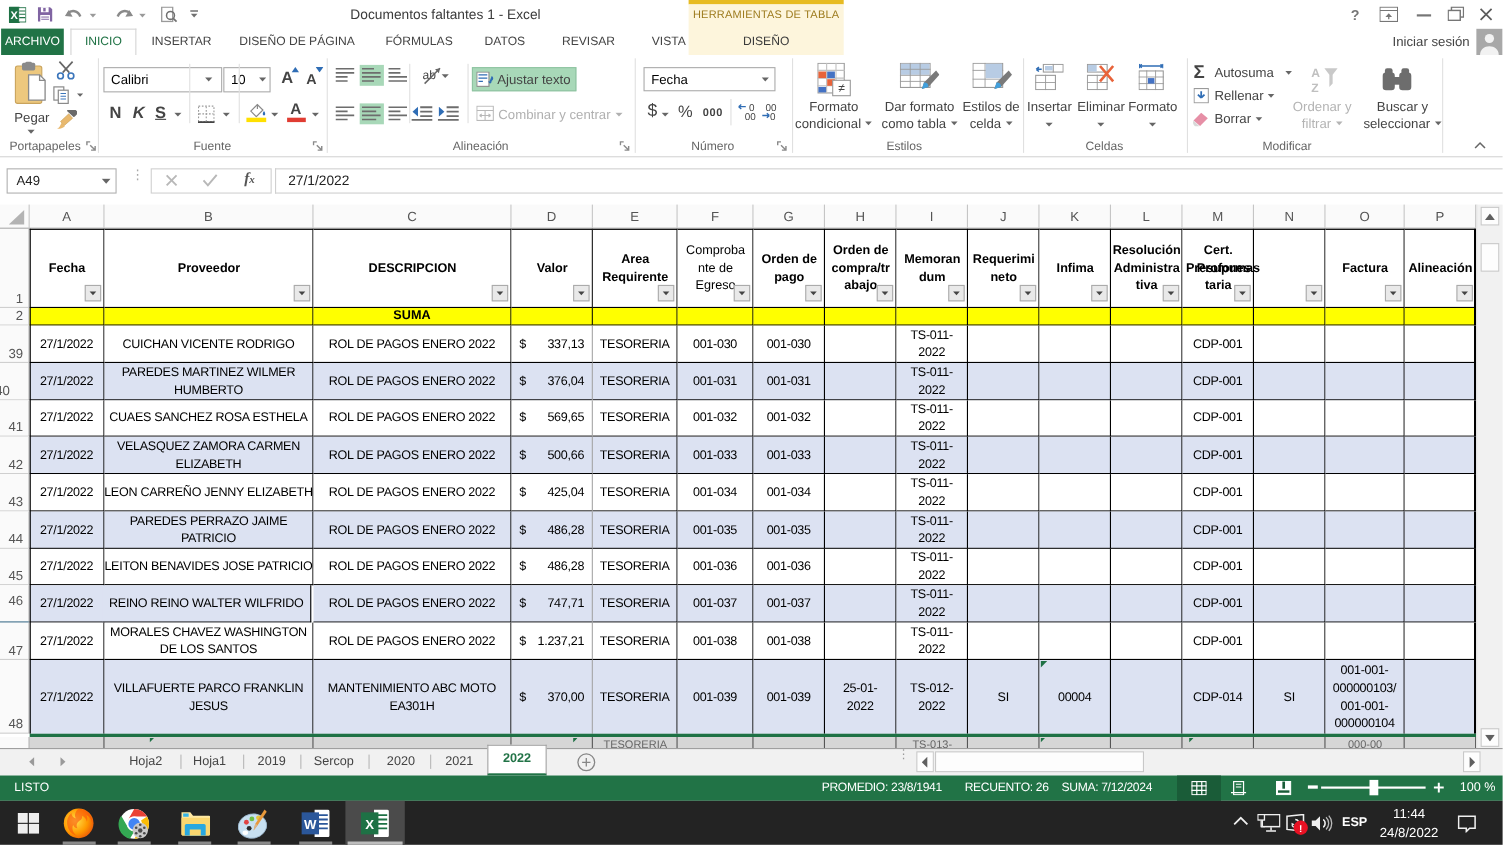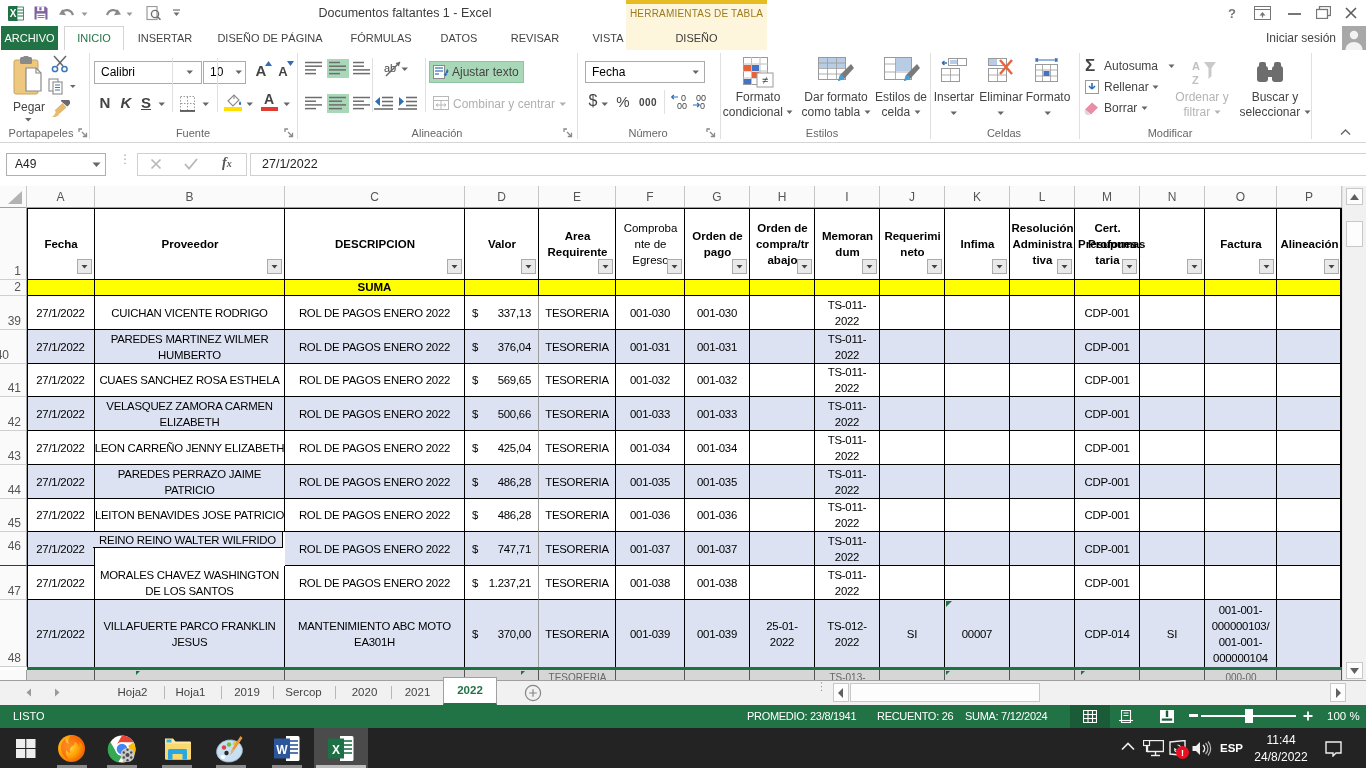--- a/index.html
+++ b/index.html
@@ -800,21 +800,21 @@
 <div class="ab ctr" style="left:750px;top:499px;width:65px;height:33px;background:#fff;border-right:1px solid #000;border-bottom:1px solid #000;font-size:11.4px;letter-spacing:-0.25px;color:#000;line-height:16px"></div>
 <div class="ab ctr" style="left:815px;top:499px;width:65px;height:33px;background:#fff;border-right:1px solid #000;border-bottom:1px solid #000;font-size:11.4px;letter-spacing:-0.25px;color:#000;line-height:16px">TS-011-<br>2022</div>
 <div class="ab ctr" style="left:880px;top:499px;width:65px;height:33px;background:#fff;border-right:1px solid #000;border-bottom:1px solid #000;font-size:11.4px;letter-spacing:-0.25px;color:#000;line-height:16px"></div>
 <div class="ab ctr" style="left:945px;top:499px;width:65px;height:33px;background:#fff;border-right:1px solid #000;border-bottom:1px solid #000;font-size:11.4px;letter-spacing:-0.25px;color:#000;line-height:16px"></div>
 <div class="ab ctr" style="left:1010px;top:499px;width:65px;height:33px;background:#fff;border-right:1px solid #000;border-bottom:1px solid #000;font-size:11.4px;letter-spacing:-0.25px;color:#000;line-height:16px"></div>
 <div class="ab ctr" style="left:1075px;top:499px;width:65px;height:33px;background:#fff;border-right:1px solid #000;border-bottom:1px solid #000;font-size:11.4px;letter-spacing:-0.25px;color:#000;line-height:16px">CDP-001</div>
 <div class="ab ctr" style="left:1140px;top:499px;width:65px;height:33px;background:#fff;border-right:1px solid #000;border-bottom:1px solid #000;font-size:11.4px;letter-spacing:-0.25px;color:#000;line-height:16px"></div>
 <div class="ab ctr" style="left:1205px;top:499px;width:72px;height:33px;background:#fff;border-right:1px solid #000;border-bottom:1px solid #000;font-size:11.4px;letter-spacing:-0.25px;color:#000;line-height:16px"></div>
 <div class="ab ctr" style="left:1277px;top:499px;width:65px;height:33px;background:#fff;border-right:2px solid #000;border-bottom:1px solid #000;font-size:11.4px;letter-spacing:-0.25px;color:#000;line-height:16px"></div>
 <div class="ab ctr" style="left:27px;top:532px;width:68px;height:34px;background:#dce2f2;border-right:1px solid #000;border-bottom:1px solid #000;font-size:11.4px;letter-spacing:-0.25px;color:#000;line-height:16px">27/1/2022</div>
-<div class="ab ctr" style="left:93px;top:532px;width:190px;height:16px;background:#dce2f2;border-right:1px solid #000;border-bottom:1px solid #000;font-size:11.4px;letter-spacing:-0.25px;color:#000;line-height:16px">REINO REINO WALTER WILFRIDO</div>
+<div class="ab ctr" style="left:93px;top:532px;width:190px;height:34px;background:#dce2f2;border-right:1px solid #000;border-bottom:1px solid #000;font-size:11.4px;letter-spacing:-0.25px;color:#000;line-height:16px">REINO REINO WALTER WILFRIDO</div>
 <div class="ab ctr" style="left:285px;top:532px;width:180px;height:34px;background:#dce2f2;border-right:1px solid #000;border-bottom:1px solid #000;font-size:11.4px;letter-spacing:-0.25px;color:#000;line-height:16px">ROL DE PAGOS ENERO 2022</div>
 <div class="ab" style="left:465px;top:532px;width:74px;height:34px;background:#dce2f2;border-right:1px solid #9f9f9f;border-bottom:1px solid #000;font-size:11.4px;letter-spacing:-0.25px;color:#000;display:flex;align-items:center">
       <span style="position:absolute;left:7px">$</span>
       <span style="position:absolute;right:7px">747,71</span>
     </div>
 <div class="ab ctr" style="left:539px;top:532px;width:77px;height:34px;background:#dce2f2;border-right:1px solid #000;border-bottom:1px solid #000;font-size:11.4px;letter-spacing:-0.25px;color:#000;line-height:16px">TESORERIA</div>
 <div class="ab ctr" style="left:616px;top:532px;width:69px;height:34px;background:#dce2f2;border-right:1px solid #000;border-bottom:1px solid #000;font-size:11.4px;letter-spacing:-0.25px;color:#000;line-height:16px">001-037</div>
 <div class="ab ctr" style="left:685px;top:532px;width:65px;height:34px;background:#dce2f2;border-right:1px solid #000;border-bottom:1px solid #000;font-size:11.4px;letter-spacing:-0.25px;color:#000;line-height:16px">001-037</div>
 <div class="ab ctr" style="left:750px;top:532px;width:65px;height:34px;background:#dce2f2;border-right:1px solid #000;border-bottom:1px solid #000;font-size:11.4px;letter-spacing:-0.25px;color:#000;line-height:16px"></div>
 <div class="ab ctr" style="left:815px;top:532px;width:65px;height:34px;background:#dce2f2;border-right:1px solid #000;border-bottom:1px solid #000;font-size:11.4px;letter-spacing:-0.25px;color:#000;line-height:16px">TS-011-<br>2022</div>
@@ -850,21 +850,21 @@
 <div class="ab" style="left:465px;top:600px;width:74px;height:67px;background:#dce2f2;border-right:1px solid #9f9f9f;font-size:11.4px;letter-spacing:-0.25px;color:#000;display:flex;align-items:center">
       <span style="position:absolute;left:7px">$</span>
       <span style="position:absolute;right:7px">370,00</span>
     </div>
 <div class="ab ctr" style="left:539px;top:600px;width:77px;height:67px;background:#dce2f2;border-right:1px solid #000;font-size:11.4px;letter-spacing:-0.25px;color:#000;line-height:16px">TESORERIA</div>
 <div class="ab ctr" style="left:616px;top:600px;width:69px;height:67px;background:#dce2f2;border-right:1px solid #000;font-size:11.4px;letter-spacing:-0.25px;color:#000;line-height:16px">001-039</div>
 <div class="ab ctr" style="left:685px;top:600px;width:65px;height:67px;background:#dce2f2;border-right:1px solid #000;font-size:11.4px;letter-spacing:-0.25px;color:#000;line-height:16px">001-039</div>
 <div class="ab ctr" style="left:750px;top:600px;width:65px;height:67px;background:#dce2f2;border-right:1px solid #000;font-size:11.4px;letter-spacing:-0.25px;color:#000;line-height:16px">25-01-<br>2022</div>
 <div class="ab ctr" style="left:815px;top:600px;width:65px;height:67px;background:#dce2f2;border-right:1px solid #000;font-size:11.4px;letter-spacing:-0.25px;color:#000;line-height:16px">TS-012-<br>2022</div>
 <div class="ab ctr" style="left:880px;top:600px;width:65px;height:67px;background:#dce2f2;border-right:1px solid #000;font-size:11.4px;letter-spacing:-0.25px;color:#000;line-height:16px">SI</div>
-<div class="ab ctr" style="left:945px;top:600px;width:65px;height:67px;background:#dce2f2;border-right:1px solid #000;font-size:11.4px;letter-spacing:-0.25px;color:#000;line-height:16px">00007</div>
+<div class="ab ctr" style="left:945px;top:600px;width:65px;height:67px;background:#dce2f2;border-right:1px solid #000;font-size:11.4px;letter-spacing:-0.25px;color:#000;line-height:16px">00004</div>
 <div class="ab ctr" style="left:1010px;top:600px;width:65px;height:67px;background:#dce2f2;border-right:1px solid #000;font-size:11.4px;letter-spacing:-0.25px;color:#000;line-height:16px"></div>
 <div class="ab ctr" style="left:1075px;top:600px;width:65px;height:67px;background:#dce2f2;border-right:1px solid #000;font-size:11.4px;letter-spacing:-0.25px;color:#000;line-height:16px">CDP-014</div>
 <div class="ab ctr" style="left:1140px;top:600px;width:65px;height:67px;background:#dce2f2;border-right:1px solid #000;font-size:11.4px;letter-spacing:-0.25px;color:#000;line-height:16px">SI</div>
 <div class="ab ctr" style="left:1205px;top:600px;width:72px;height:67px;background:#dce2f2;border-right:1px solid #000;font-size:11.4px;letter-spacing:-0.25px;color:#000;line-height:16px">001-001-<br>000000103/<br>001-001-<br>000000104</div>
 <div class="ab ctr" style="left:1277px;top:600px;width:65px;height:67px;background:#dce2f2;border-right:2px solid #000;font-size:11.4px;letter-spacing:-0.25px;color:#000;line-height:16px"></div>
 <div class="ab" style="left:946px;top:601px">
       <svg width="6" height="6" viewBox="0 0 6 6">
         <path d="M0 0 L6 0 L0 6 z" fill="#1e7145"></path>
       </svg>
     </div>

